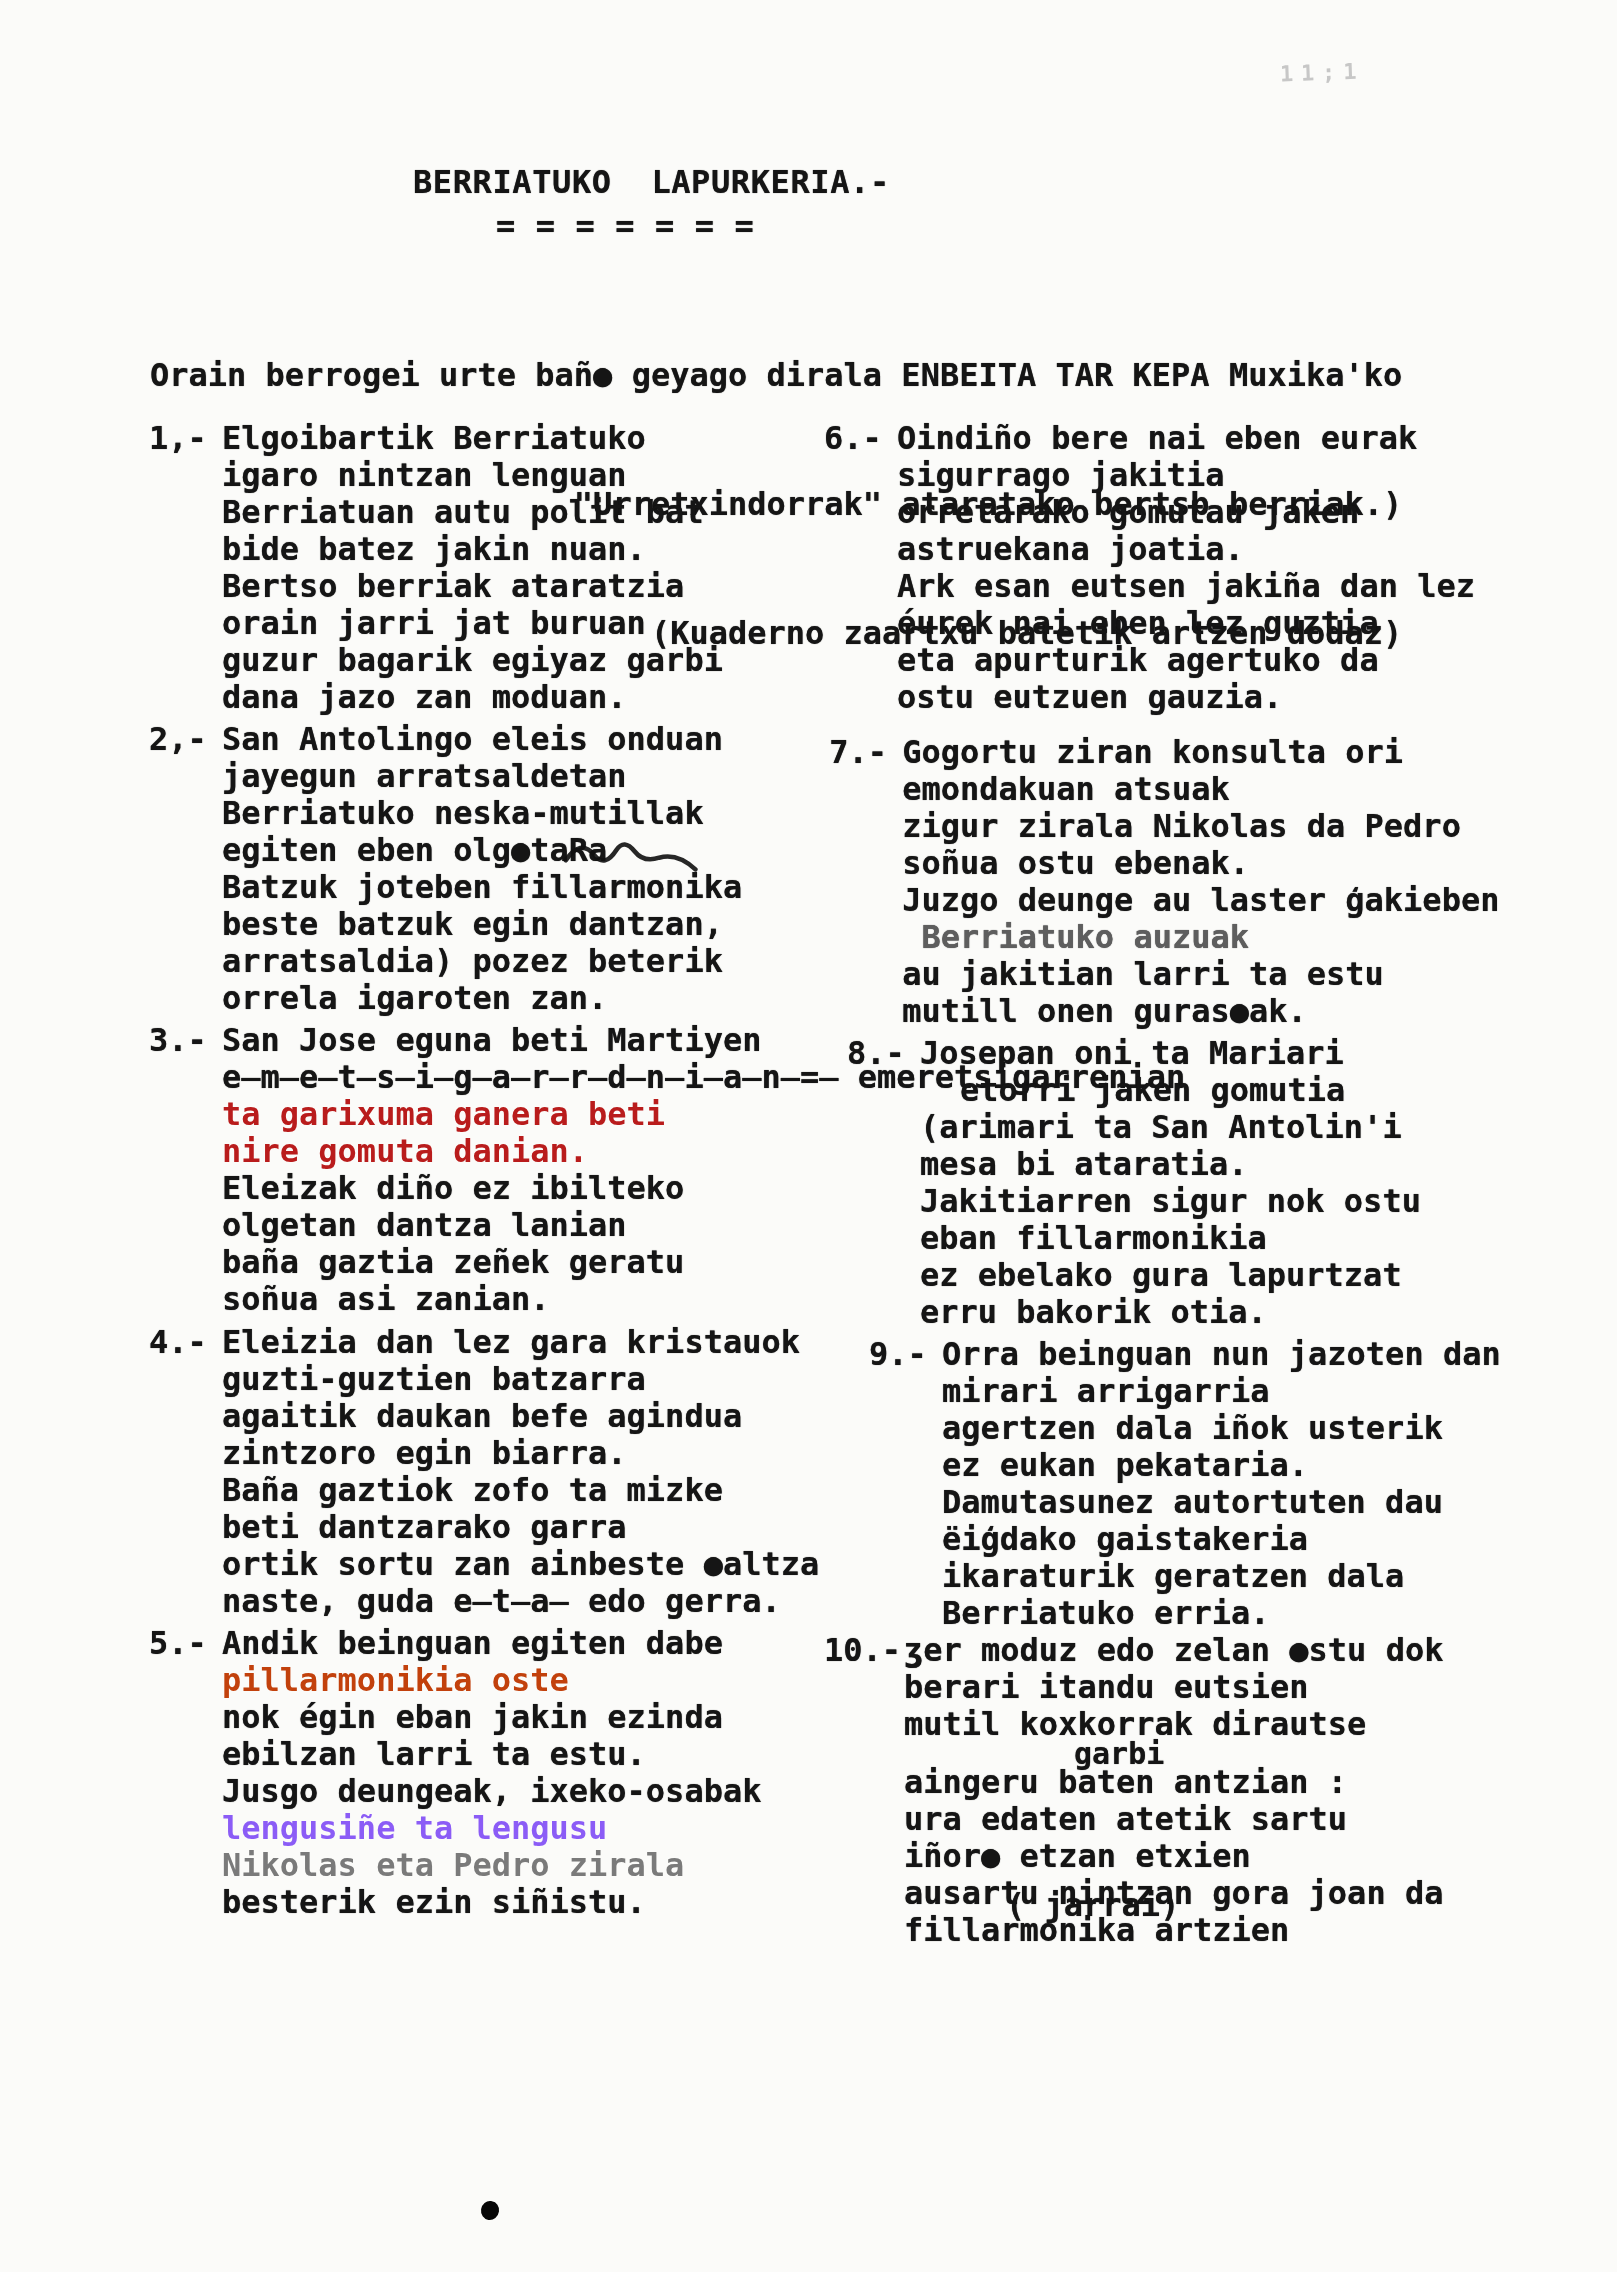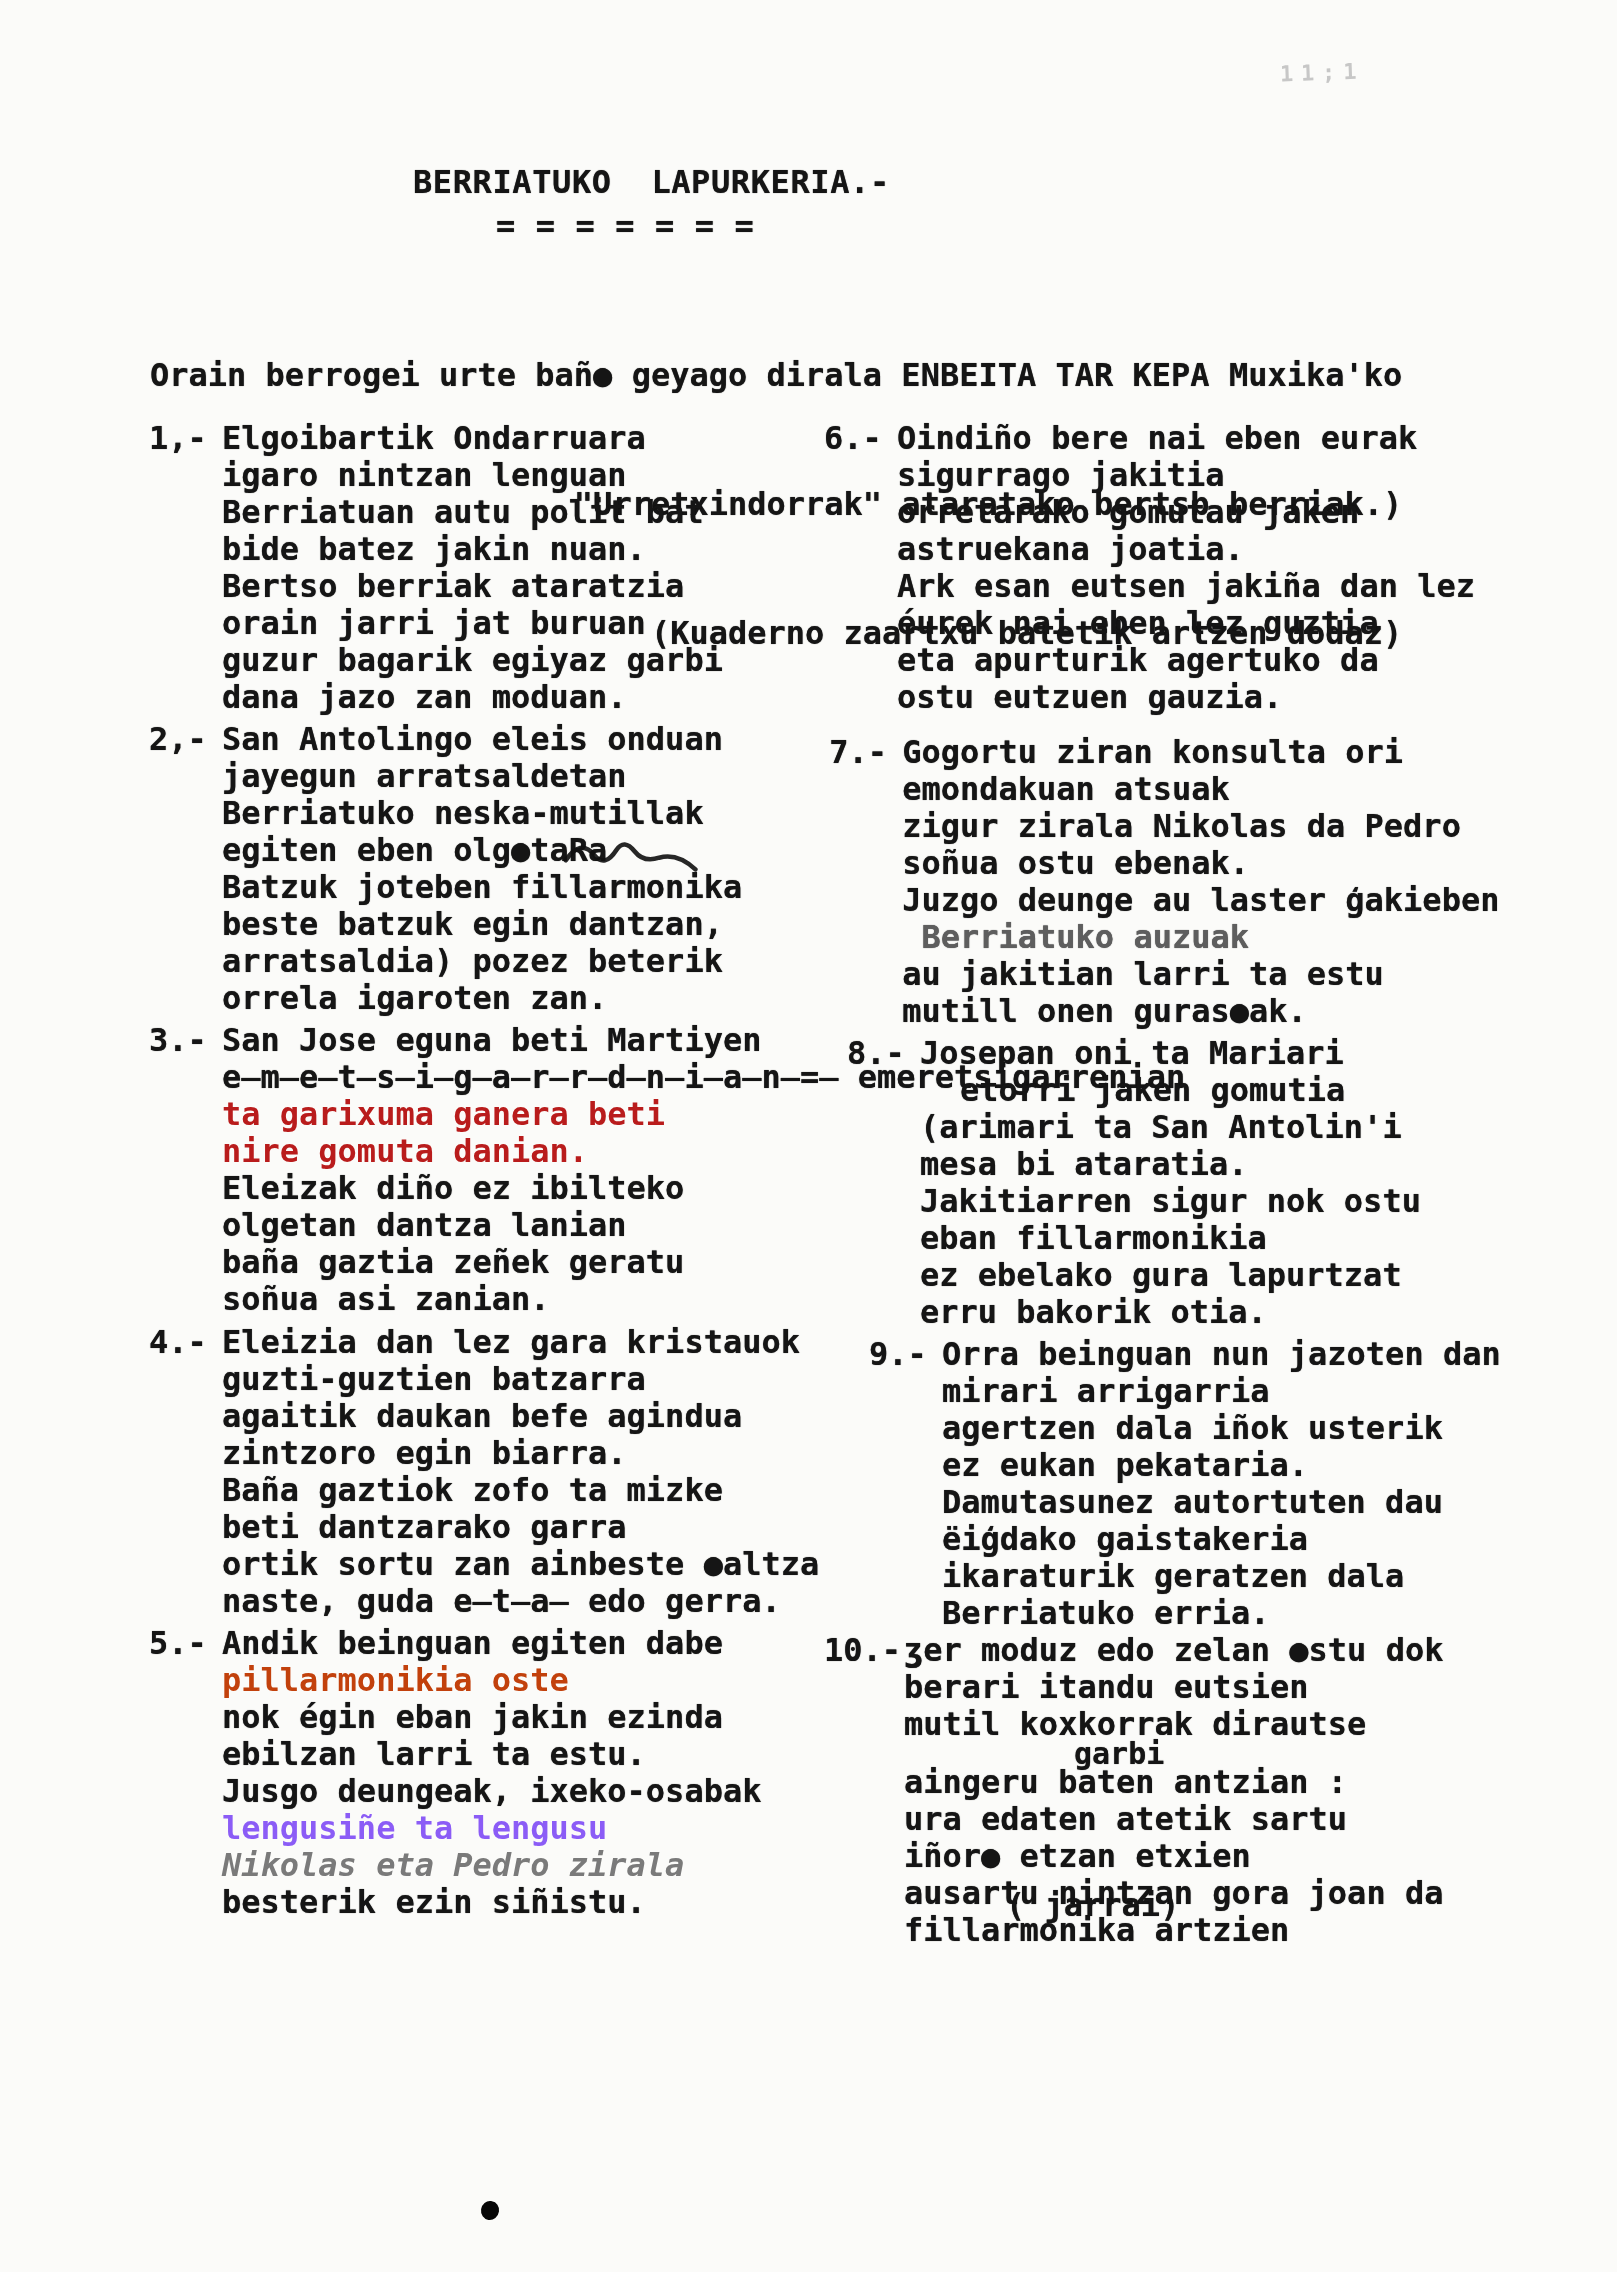--- a/index.html
+++ b/index.html
@@ -46,21 +46,21 @@
   .v10{}
   .v10 .num{width:80px;}
   .v8 .line:nth-child(2){padding-left:40px;}
   
   .v10 .line:nth-child(4){line-height:21px;padding-left:170px;font-size:30px;}
   
   .v3 .line:nth-child(3),
   .v3 .line:nth-child(4){color:#b91c1c;text-shadow:none;}
   .v5 .line:nth-child(2){color:#c2410c;text-shadow:none;}
   .v5 .line:nth-child(6){color:#8b5cf6;text-shadow:none;}
-  .v5 .line:nth-child(7){color:#7a7a7a;text-shadow:none;font-style:italic;}
+  .v5 .line:nth-child(7){color:#7a7a7a;text-shadow:none;}
   .v7 .line:nth-child(6){color:#5e5e5e;}
   .footer{
     position:absolute;left:1006px;top:1886px;
     font-size:32px;white-space:pre;
   }
   .squiggle{position:absolute;left:562px;top:833px;}
   .ink-dot{
     position:absolute;left:481px;top:2201px;
     width:17.5px;height:19px;background:#070707;border-radius:50% 48% 52% 50%;
     transform:rotate(8deg);
@@ -80,21 +80,21 @@
     <div class="iline">Orain berrogei urte bañ● geyago dirala ENBEITA TAR KEPA Muxika'ko</div>
     <div class="iline">"Urretxindorrak" ataratako bertsb berriak.)</div>
     <div class="iline">(Kuaderno zaartxu batetik artzen dodaz)</div>
   </div>
 
   <div class="col col-left typed">
 
     <div class="verse v1">
       <div class="num">1,-</div>
       <div class="lines">
-        <div class="line">Elgoibartik Ondarruara</div>
+        <div class="line">Elgoibartik Berriatuko</div>
         <div class="line">igaro nintzan lenguan</div>
         <div class="line">Berriatuan autu polit bat</div>
         <div class="line">bide batez jakin nuan.</div>
         <div class="line">Bertso berriak ataratzia</div>
         <div class="line">orain jarri jat buruan</div>
         <div class="line">guzur bagarik egiyaz garbi</div>
         <div class="line">dana jazo zan moduan.</div>
       </div>
     </div>
 

